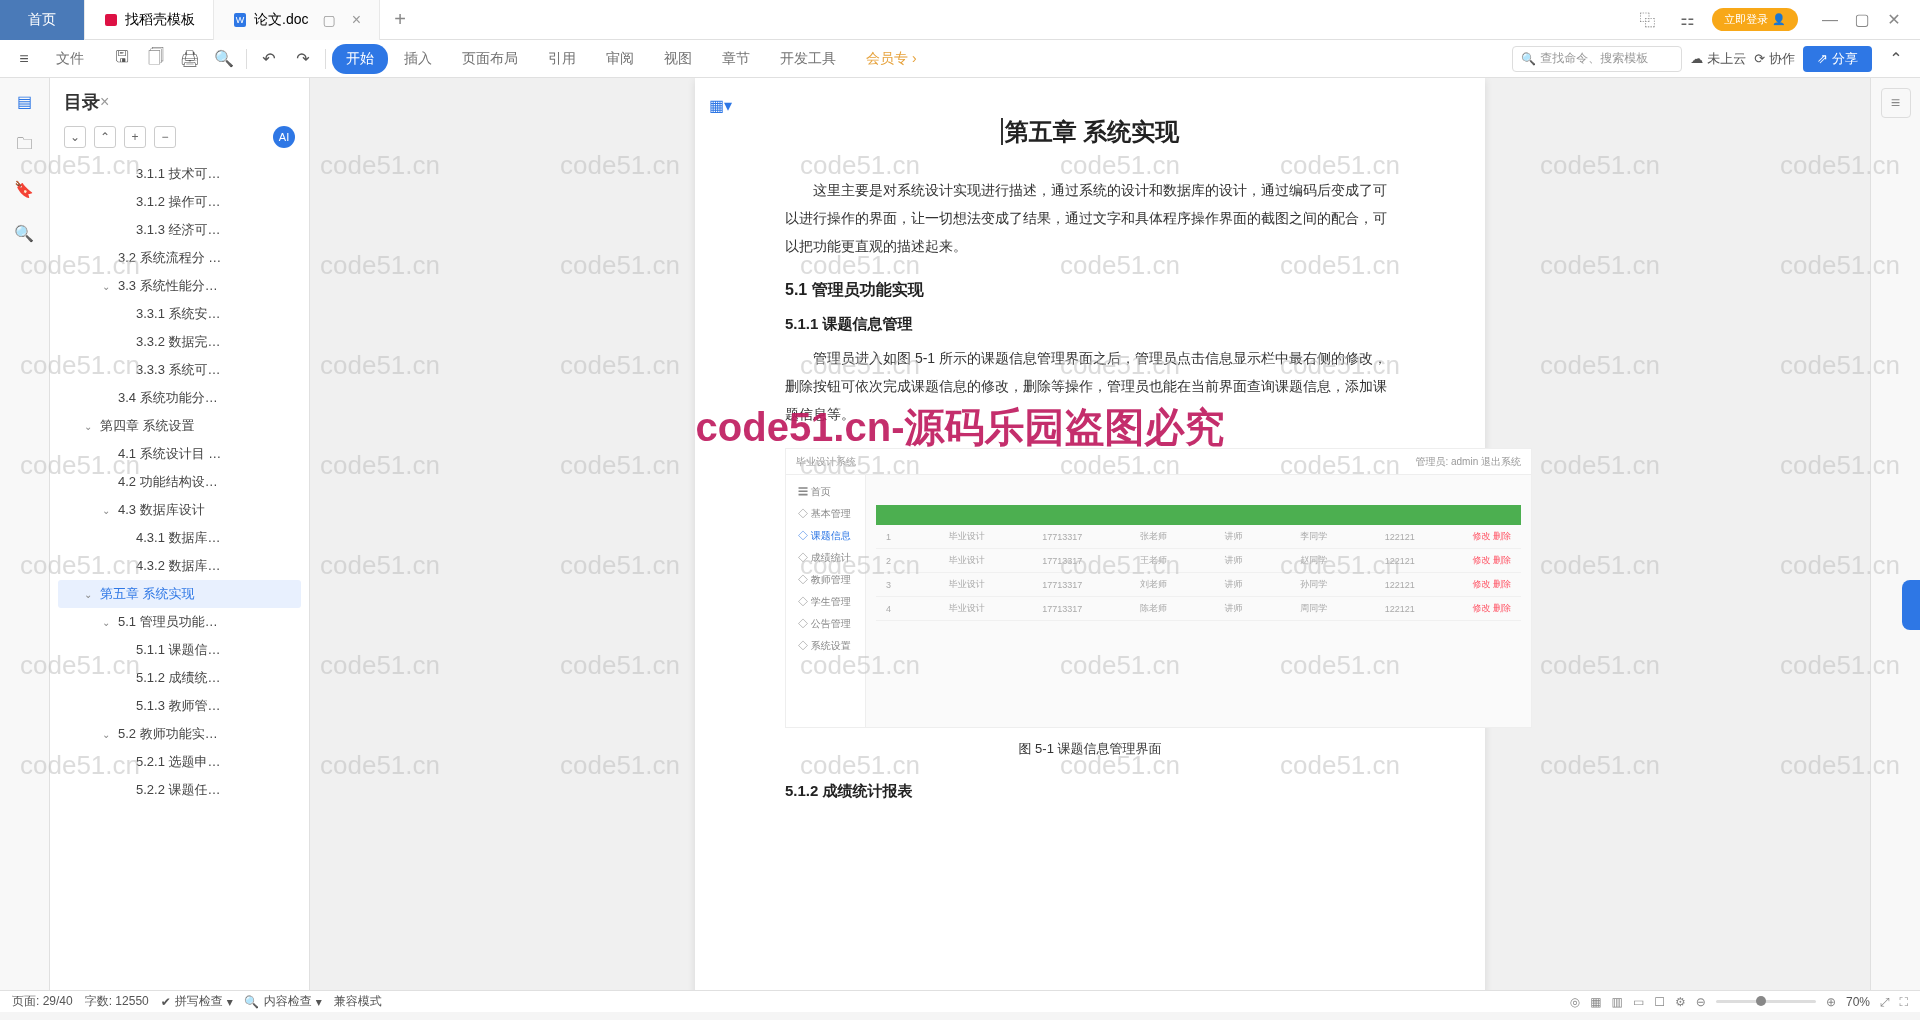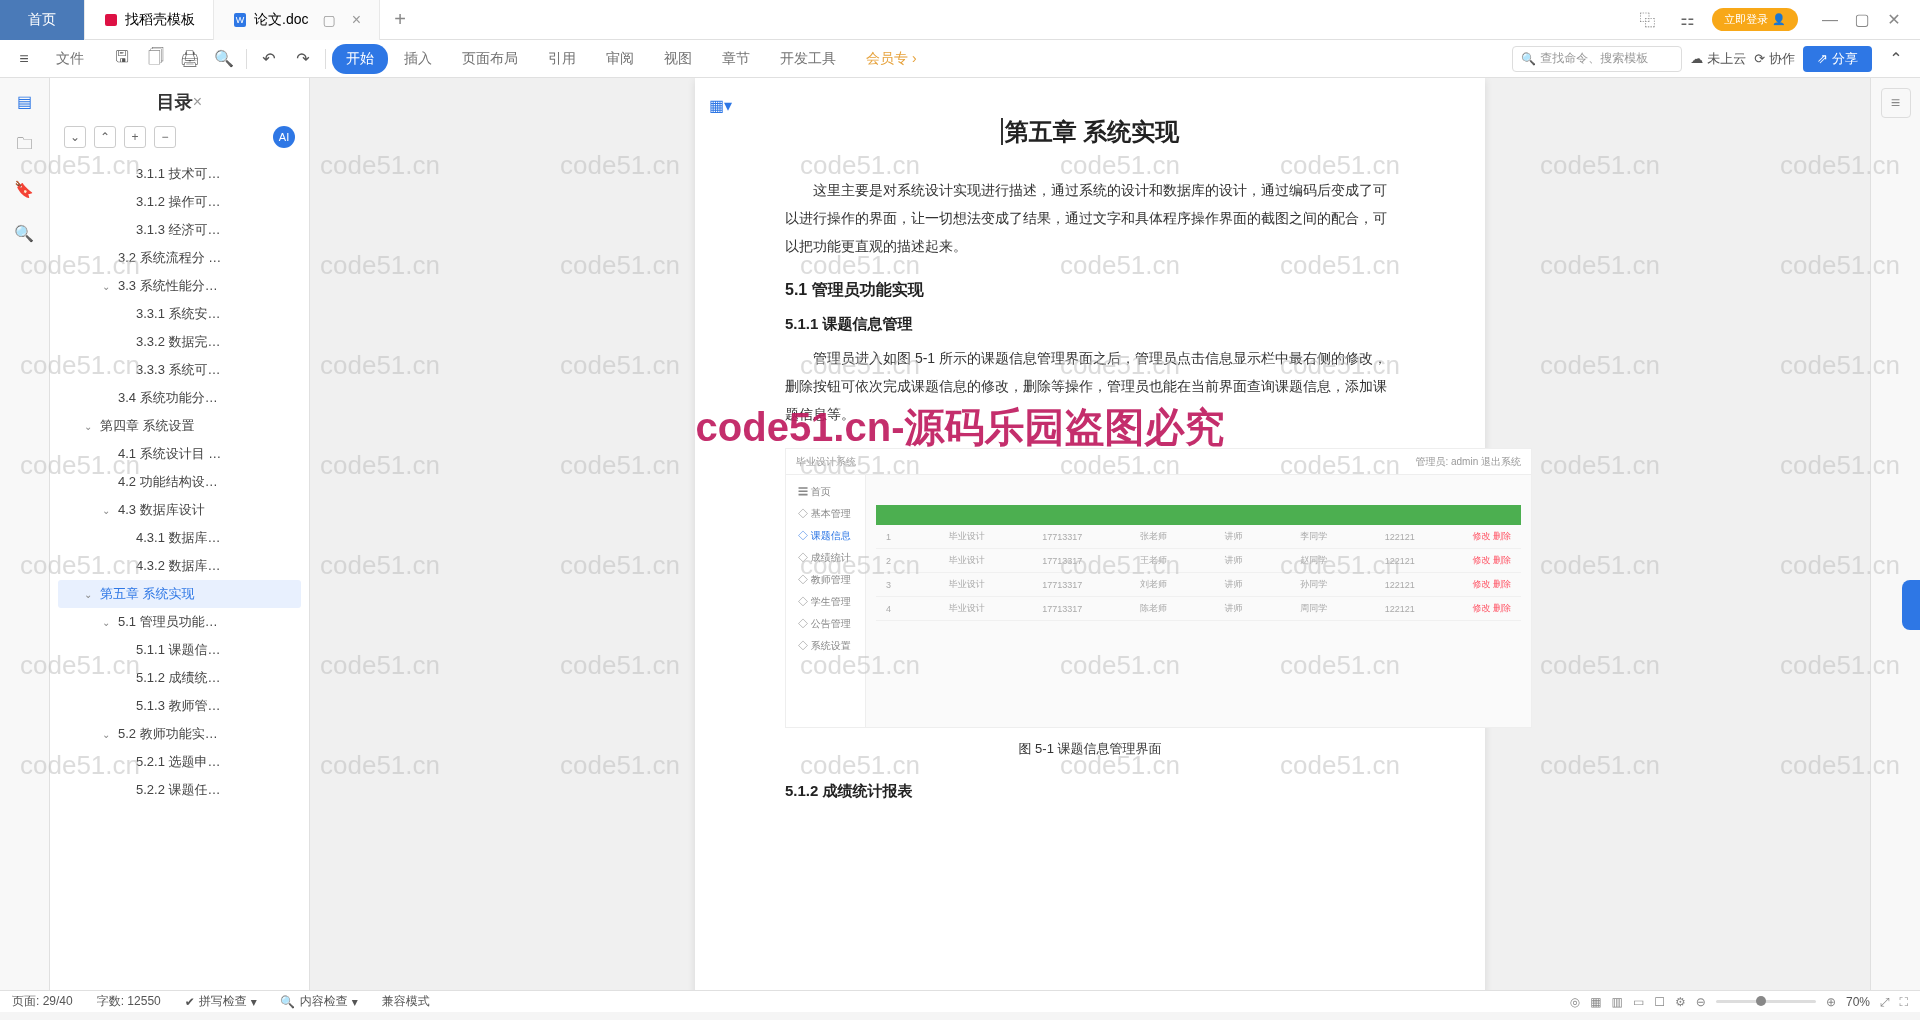--- a/index.html
+++ b/index.html
@@ -24,21 +24,21 @@
 .rb-tab.vip{color:#e6a23c}
 .rb-right{margin-left:auto;display:flex;align-items:center;gap:8px}
 .search-box{width:170px;height:26px;border:1px solid #ddd;border-radius:4px;padding:0 8px;font-size:12px;color:#999;display:flex;align-items:center;gap:4px}
 .cloud{color:#555;font-size:13px;display:flex;align-items:center;gap:4px}
 .share-btn{background:#2e77e5;color:#fff;padding:4px 14px;border-radius:4px;font-size:13px;display:flex;align-items:center;gap:4px}
 .main{display:flex;height:calc(100% - 78px - 30px)}
 .leftbar{width:50px;background:#f8f8f8;border-right:1px solid #e0e0e0;display:flex;flex-direction:column;align-items:center;padding-top:10px;gap:18px}
 .leftbar .lico{width:26px;height:26px;display:flex;align-items:center;justify-content:center;color:#666;cursor:pointer}
 .leftbar .lico.active{color:#2e77e5}
 .outline{width:260px;background:#fff;border-right:1px solid #e0e0e0;display:flex;flex-direction:column}
-.outline-hd{padding:12px 14px 8px;display:flex;align-items:center;justify-content:center}
+.outline-hd{padding:12px 14px 8px;display:flex;align-items:center;justify-content:flex-start}
 .outline-hd h3{font-size:18px;color:#333;font-weight:600}
 .outline-hd .x{color:#999;cursor:pointer;font-size:16px}
 .outline-tools{padding:4px 14px 8px;display:flex;align-items:center;gap:8px}
 .ot-btn{width:22px;height:22px;border:1px solid #ccc;border-radius:3px;display:flex;align-items:center;justify-content:center;font-size:12px;color:#666;cursor:pointer}
 .ot-ai{margin-left:auto;width:22px;height:22px;background:#2e77e5;border-radius:50%;display:flex;align-items:center;justify-content:center;color:#fff;font-size:11px}
 .toc{flex:1;overflow-y:auto;padding:4px 8px 20px}
 .toc-item{padding:5px 8px;font-size:13px;color:#444;cursor:pointer;white-space:nowrap;overflow:hidden;text-overflow:ellipsis;border-radius:3px;display:flex;align-items:center;gap:4px}
 .toc-item.active{background:#e8f0fe;color:#2e77e5}
 .toc-item .chev{width:12px;display:inline-block;color:#888;font-size:10px}.lv2{padding-left:26px}.lv3{padding-left:44px}.lv4{padding-left:62px}
 .docarea{flex:1;background:#f0f0f0;position:relative;overflow:hidden}
@@ -53,21 +53,21 @@
 .fig-hd{height:26px;background:#fff;border-bottom:1px solid #eee;display:flex;align-items:center;justify-content:space-between;padding:0 10px}
 .fig-side{position:absolute;left:0;top:26px;bottom:0;width:80px;background:#fff;border-right:1px solid #eee;padding:6px}
 .fig-side div{padding:4px 6px;color:#888}
 .fig-main{position:absolute;left:80px;right:0;top:26px;bottom:0;padding:10px}
 .fig-filter{display:flex;gap:30px;padding:6px;color:#888}
 .fig-tbl-hd{height:20px;background:#4caf50;margin-top:20px}
 .fig-row{height:24px;border-bottom:1px solid #f0f0f0;display:flex;align-items:center;padding:0 10px;color:#aaa;font-size:9px;justify-content:space-between}
 .fig-cap{text-align:center;font-size:13px;color:#333;margin:12px 0 24px}
 .rightbar{width:50px;background:#f8f8f8;border-left:1px solid #e0e0e0;display:flex;flex-direction:column;align-items:center;padding-top:10px}
 .rightbar .rico{width:30px;height:30px;display:flex;align-items:center;justify-content:center;color:#888;cursor:pointer;border:1px solid #ddd;border-radius:4px}
-.statusbar{height:22px;background:#fff;border-top:1px solid #e0e0e0;display:flex;align-items:center;padding:7px 12px;font-size:12px;color:#555;gap:24px}
+.statusbar{height:22px;background:#fff;border-top:1px solid #e0e0e0;display:flex;align-items:center;padding:7px 12px;font-size:12px;color:#555;gap:12px}
 .sb-item{display:flex;align-items:center;gap:4px}
 .sb-right{margin-left:auto;display:flex;align-items:center;gap:10px}
 .sb-ico{color:#888;cursor:pointer;display:flex;align-items:center}
 .zoom-slider{width:100px;height:3px;background:#ddd;position:relative;border-radius:2px}
 .zoom-thumb{width:10px;height:10px;background:#888;border-radius:50%;position:absolute;top:-4px;left:40%}
 .watermark{position:absolute;color:#c0c0c0;font-size:26px;opacity:0.55;pointer-events:none;font-family:Arial}
 .big-wm{position:absolute;color:#be185d;font-size:40px;font-weight:600;opacity:0.9;pointer-events:none;white-space:nowrap;left:50%;top:400px;transform:translateX(-50%)}
 .blue-tab{position:absolute;right:0;top:580px;width:18px;height:50px;background:#2e77e5;border-radius:8px 0 0 8px}
 </style>
 </head>

